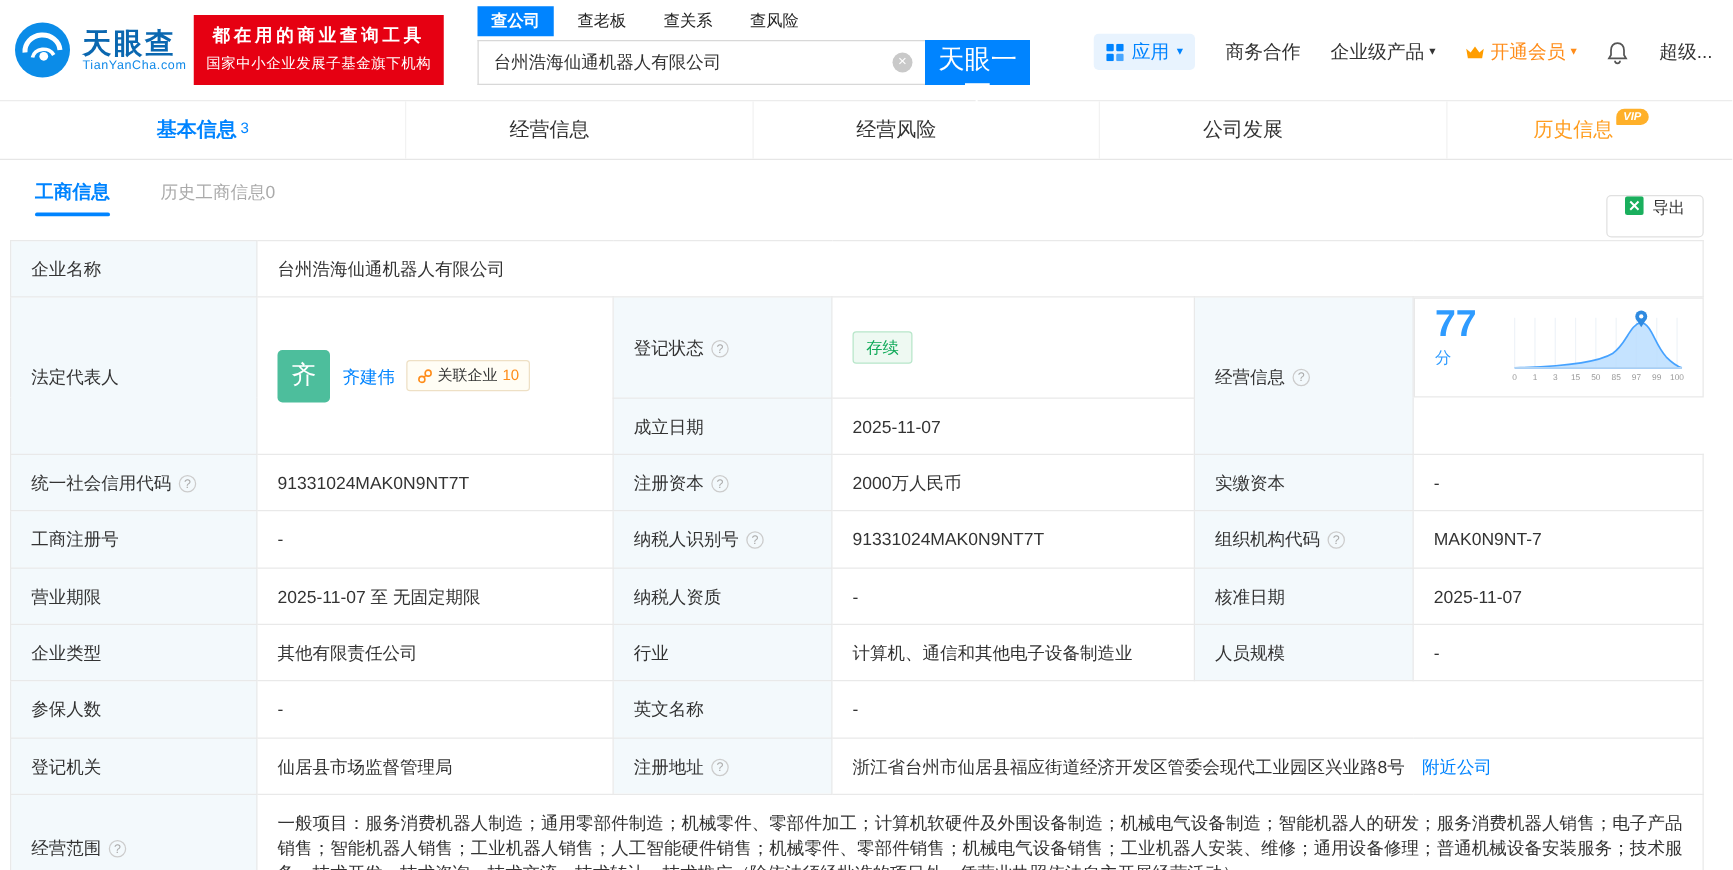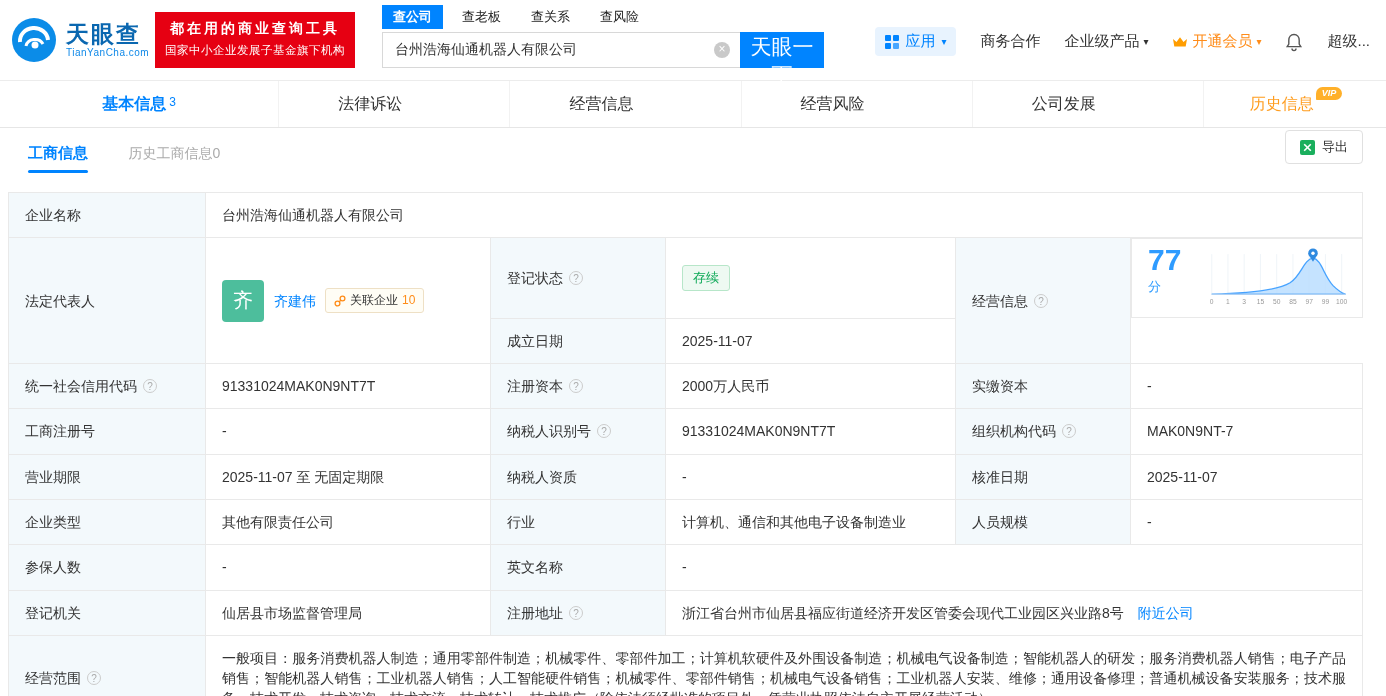--- a/index.html
+++ b/index.html
@@ -38,21 +38,21 @@
   .nav-tab:first-child { border-left:none; }
   .nav-tab.active { color:#0084ff; font-weight:bold; }
   .nav-tab sup { font-size:12px; font-weight:normal; color:#0084ff; margin-left:3px; position:relative; top:-2px; }
   .nav-tab.orange { color:#ff9d1f; }
   .vip-badge { position:relative; top:-11px; left:2px; background:#ffb029; color:#fff; font-size:9px; font-style:italic; font-weight:bold; padding:1px 6px 2px; border-radius:8px 8px 8px 1px; }
   
   .subbar { position:relative; height:46px; padding:16px 23px 0 28px; }
   .subtab-active { display:inline-block; font-size:15px; font-weight:bold; color:#0084ff; position:relative; cursor:pointer; }
   .subtab-active::after { content:""; position:absolute; left:0; right:0; bottom:-10px; height:3px; background:#0084ff; border-radius:2px; }
   .subtab-history { margin-left:36px; font-size:14px; color:#aaa; cursor:pointer; }
-  .export-btn { position:absolute; right:23px; top:2px; height:34px; padding:0 14px; background:#fff; border:1px solid #e0e0e0; border-radius:4px; display:flex; align-items:center; gap:7px; font-size:13px; color:#333; cursor:pointer; font-family:inherit; }
+  .export-btn { position:absolute; right:23px; top:28px; height:34px; padding:0 14px; background:#fff; border:1px solid #e0e0e0; border-radius:4px; display:flex; gap:7px; font-size:13px; color:#333; cursor:pointer; font-family:inherit; }
   
   .info-table { border-collapse:collapse; table-layout:fixed; width:calc(100% - 31px); margin:18px 23px 0 8px; }
   .info-table td { border:1px solid #e9e9e9; font-size:14px; color:#333; padding:12px 16px; vertical-align:middle; line-height:1.45; background:#fff; word-break:break-all; }
   .info-table td.lbl { background:#f3f9fc; }
   .help { display:inline-block; width:14px; height:14px; border-radius:50%; border:1px solid #ccc; color:#aaa; font-size:10px; line-height:13px; text-align:center; margin-left:6px; vertical-align:1px; cursor:pointer; }
   .badge-green { display:inline-block; padding:3px 10px; background:#eef9f2; color:#0fa958; border:1px solid #b7e6c9; border-radius:3px; font-size:13px; }
   .rep-cell { display:flex; align-items:center; }
   .avatar { width:42px; height:42px; background:#4dbe9c; color:#fff; font-size:20px; border-radius:4px; display:flex; align-items:center; justify-content:center; flex:none; cursor:pointer; }
   .rep-name { color:#0084ff; font-size:14px; margin:0 9px 0 10px; cursor:pointer; white-space:nowrap; }
   .rel-tag { display:inline-flex; align-items:center; gap:4px; border:1px solid #eee0c5; background:#fffdf5; border-radius:3px; padding:3px 8px; font-size:12px; color:#333; cursor:pointer; white-space:nowrap; }
@@ -132,21 +132,20 @@
     </span>
     <span class="menu-item">超级...</span>
   </div>
 </header>
 
 <nav class="navbar">
   <div class="nav-tab active">
     <span>基本信息</span>
       <sup>3</sup>
   </div>
-  <div class="nav-tab">法律诉讼</div>
   <div class="nav-tab">经营信息</div>
   <div class="nav-tab">经营风险</div>
   <div class="nav-tab">公司发展</div>
   <div class="nav-tab orange">
     <span>历史信息</span>
     <span class="vip-badge">VIP</span>
   </div>
 </nav>
 
 <div class="subbar">

